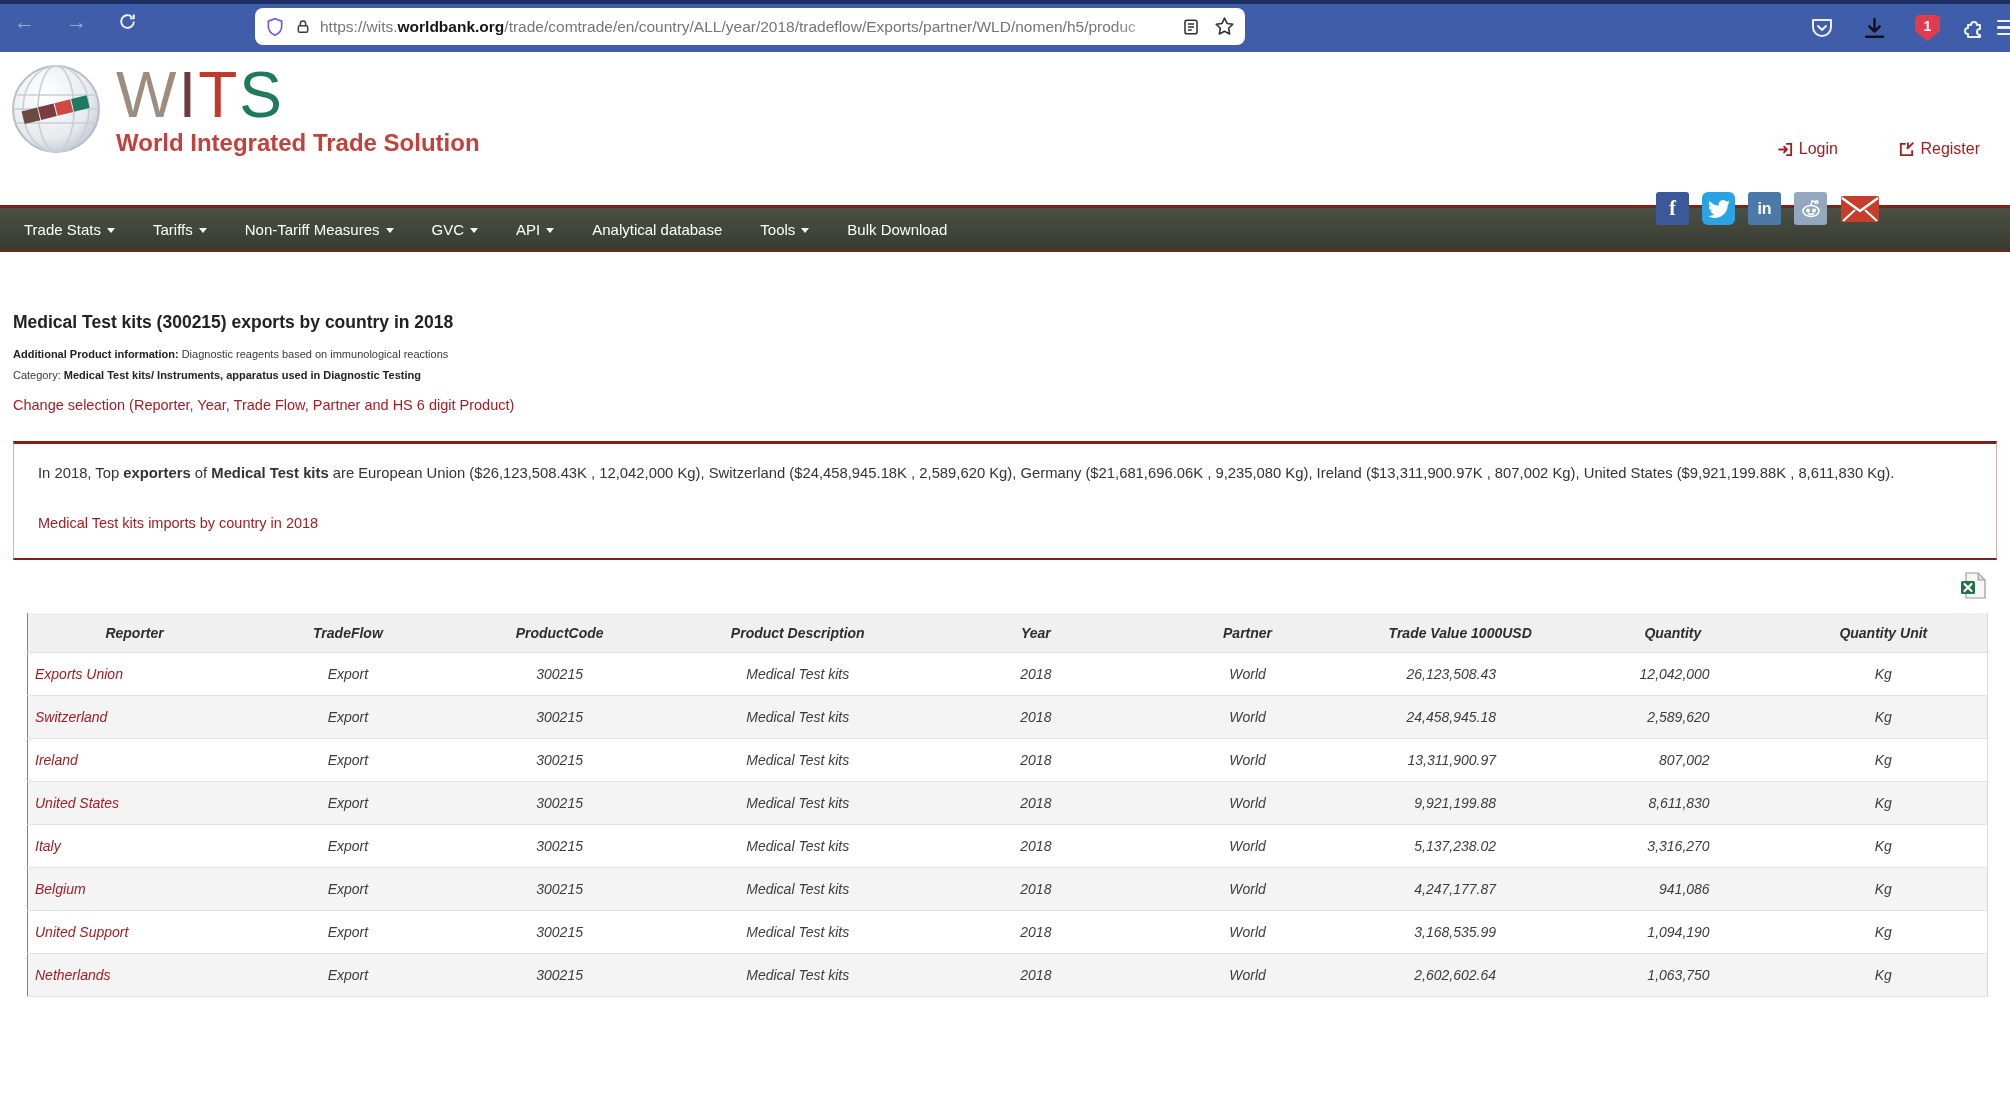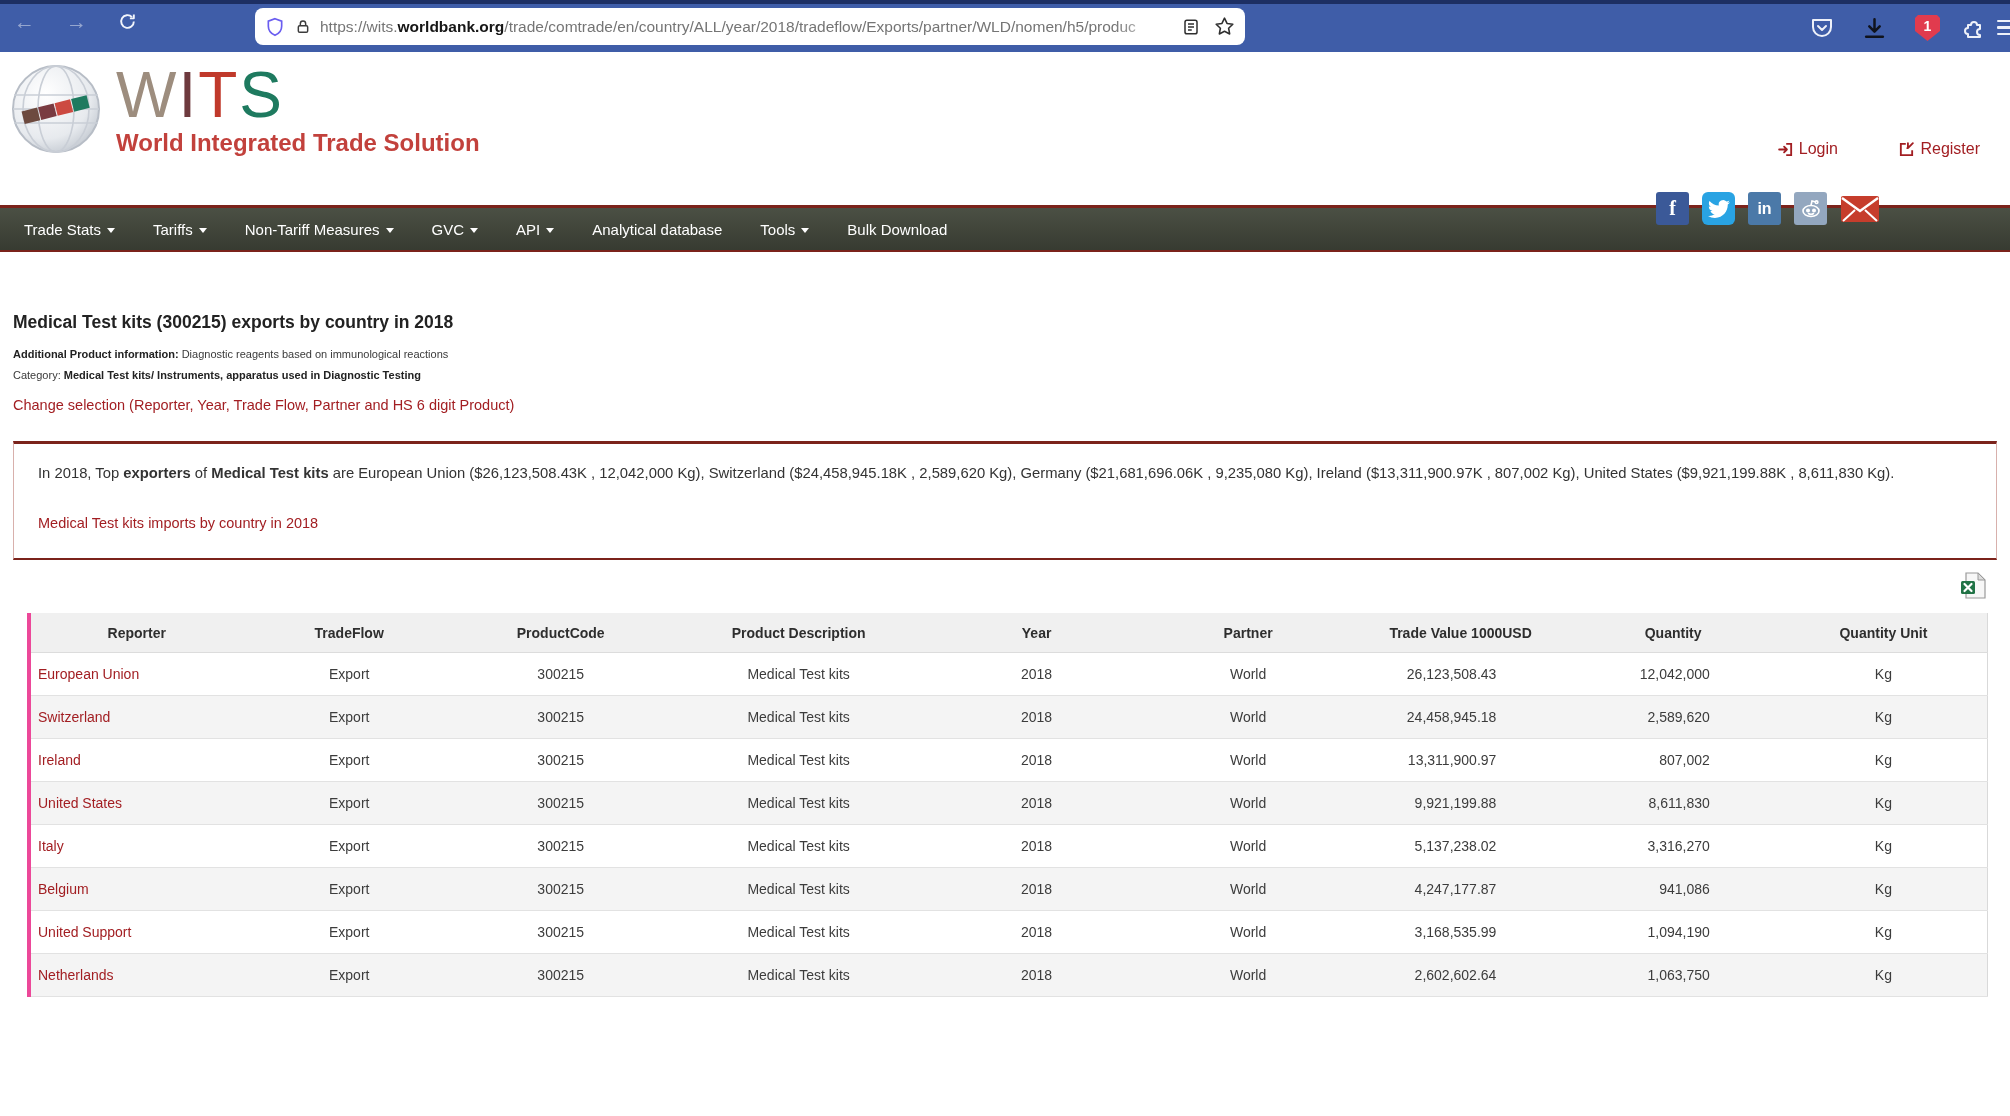--- a/index.html
+++ b/index.html
@@ -73,21 +73,21 @@
   .summary-box { margin-top:27px; border:1px solid #d8b0ac; border-top:3px solid var(--nav-line-red);
     border-bottom:2.5px solid var(--nav-line-red); padding:17px 14px 26px 24px; }
   .summary-text { font-size:14.8px; line-height:1.65; color:#333; max-width:1920px; }
   .imports-link { display:inline-block; margin-top:30px; font-size:14.5px; }
 
   .excel-row { margin:12px 10px 0 0; display:flex; justify-content:flex-end; }
   .excel-btn { cursor:pointer; }
 
   .table-wrap { margin:10px 9px 0 14px; }
   table.trade { width:100%; border-collapse:collapse; font-size:14px; color:#3c3c3c;
-    border-left:4px solid #ec4899; border-right:1px solid #d9d9d9; }
+    border-left:1px solid #ec4899; border-right:1px solid #d9d9d9;font-style:italic; }
   table.trade thead th { background:var(--table-header-bg); font-weight:700; color:#2e2e2e;
     height:39px; text-align:center; border-bottom:1px solid #dcdcdc; }
   table.trade td { height:43px; border-bottom:1px solid #e2e2e2; }
   table.trade tbody tr:nth-child(even) { background:var(--row-alt-bg); }
   td.td-center { text-align:center; }
   td.td-right { text-align:right; padding-right:70px; }
   td.td-reporter { text-align:left; padding-left:7px; }
   a.reporter-link { color:var(--link-red); text-decoration:none; cursor:pointer; }
   th:nth-child(1){width:10.9%;} th:nth-child(2){width:10.9%;} th:nth-child(3){width:10.7%;}
   th:nth-child(4){width:13.6%;} th:nth-child(5){width:10.7%;} th:nth-child(6){width:10.9%;}
@@ -278,21 +278,21 @@
             <th>Product Description</th>
             <th>Year</th>
             <th>Partner</th>
             <th>Trade Value 1000USD</th>
             <th>Quantity</th>
             <th>Quantity Unit</th>
           </tr>
         </thead>
       <tbody>
           <tr>
-            <td class="td-reporter"><a class="reporter-link">European Union</a></td>
+            <td class="td-reporter"><a class="reporter-link">Exports Union</a></td>
             <td class="td-center">Export</td>
             <td class="td-center">300215</td>
             <td class="td-center">Medical Test kits</td>
             <td class="td-center">2018</td>
             <td class="td-center">World</td>
             <td class="td-right">26,123,508.43</td>
             <td class="td-right">12,042,000</td>
             <td class="td-center">Kg</td>
           </tr>
           <tr>

